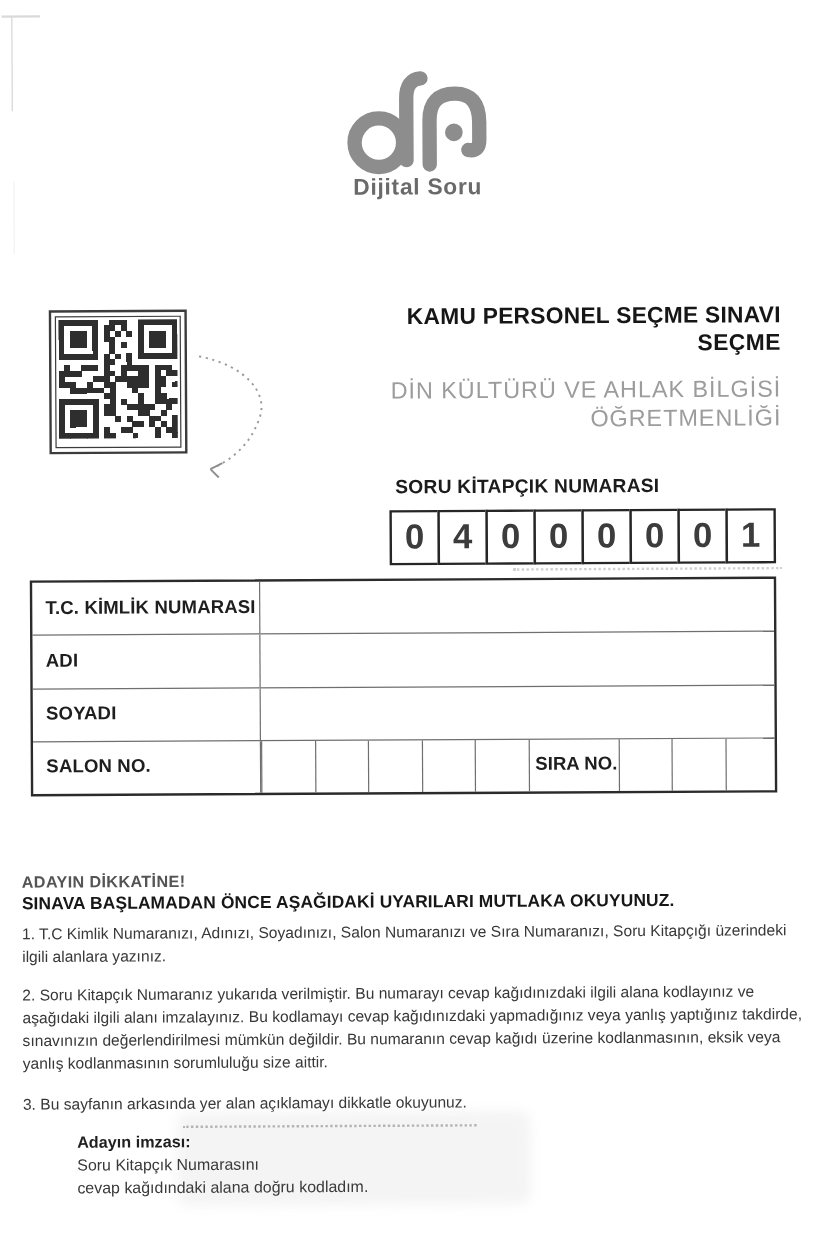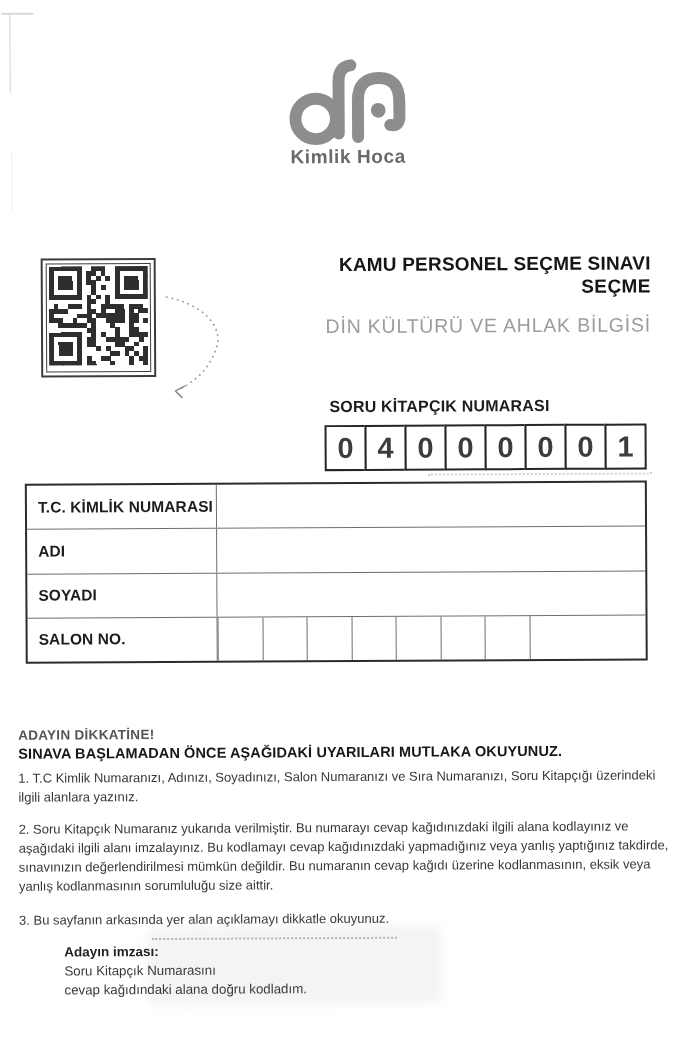--- a/index.html
+++ b/index.html
@@ -81,26 +81,27 @@
 
     <div class="logo">
       <svg width="150" height="92" viewBox="0 0 150 100">
         <g fill="none" stroke="#8d8d8d" stroke-width="13" stroke-linecap="round">
           <circle cx="40" cy="66" r="22"></circle>
           <path d="M 65,82 L 65,26 Q 65,9 78,8"></path>
           <path d="M 86,86 L 86,46 Q 86,22 109,22 Q 131,22 131,48 L 131,64 Q 131,75 121,73"></path>
         </g>
         <circle cx="108" cy="57" r="8" fill="#8d8d8d"></circle>
       </svg>
-      <div class="logo-text">Kimlik Hoca</div>
+      <div class="logo-text">Dijital Soru</div>
     </div>
 
     <div class="h-title1">KAMU PERSONEL SEÇME SINAVI</div>
     <div class="h-title2">SEÇME</div>
     <div class="h-sub1">DİN KÜLTÜRÜ VE AHLAK BİLGİSİ</div>
+    <div class="h-sub2">ÖĞRETMENLİĞİ</div>
 
     <div class="qr-box">
       <div class="qr-inner">
         <svg id="qr-svg" width="99" height="99" viewBox="0 0 21 21" shape-rendering="crispEdges">
             <g fill="#2e2e2e">
               <rect x="0" y="0" width="1.04" height="1.04"></rect>
               <rect x="0" y="1" width="1.04" height="1.04"></rect>
               <rect x="0" y="2" width="1.04" height="1.04"></rect>
               <rect x="0" y="3" width="1.04" height="1.04"></rect>
               <rect x="0" y="4" width="1.04" height="1.04"></rect>
@@ -358,20 +359,21 @@
         <div class="f-label">SOYADI</div>
         <div class="f-value"></div>
       </div>
       <div class="f-row">
         <div class="f-label">SALON NO.</div>
         <div class="f-cell"></div>
         <div class="f-cell"></div>
         <div class="f-cell"></div>
         <div class="f-cell"></div>
         <div class="f-cell"></div>
+        <div class="f-sira">SIRA NO.</div>
         <div class="f-cell"></div>
         <div class="f-cell"></div>
         <div class="f-cell-last"></div>
       </div>
     </div>
 
     <div class="notice">
       <div class="n-h1">ADAYIN DİKKATİNE!</div>
       <div class="n-h2">SINAVA BAŞLAMADAN ÖNCE AŞAĞIDAKİ UYARILARI MUTLAKA OKUYUNUZ.</div>
       <div class="n-p">1. T.C Kimlik Numaranızı, Adınızı, Soyadınızı, Salon Numaranızı ve Sıra Numaranızı, Soru Kitapçığı üzerindeki ilgili alanlara yazınız.</div>

